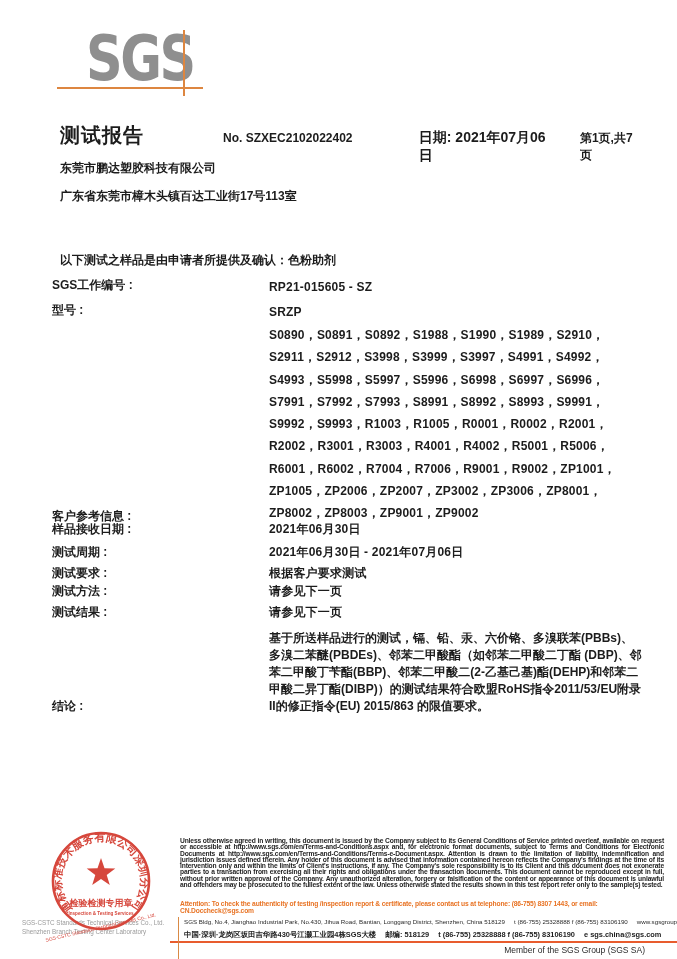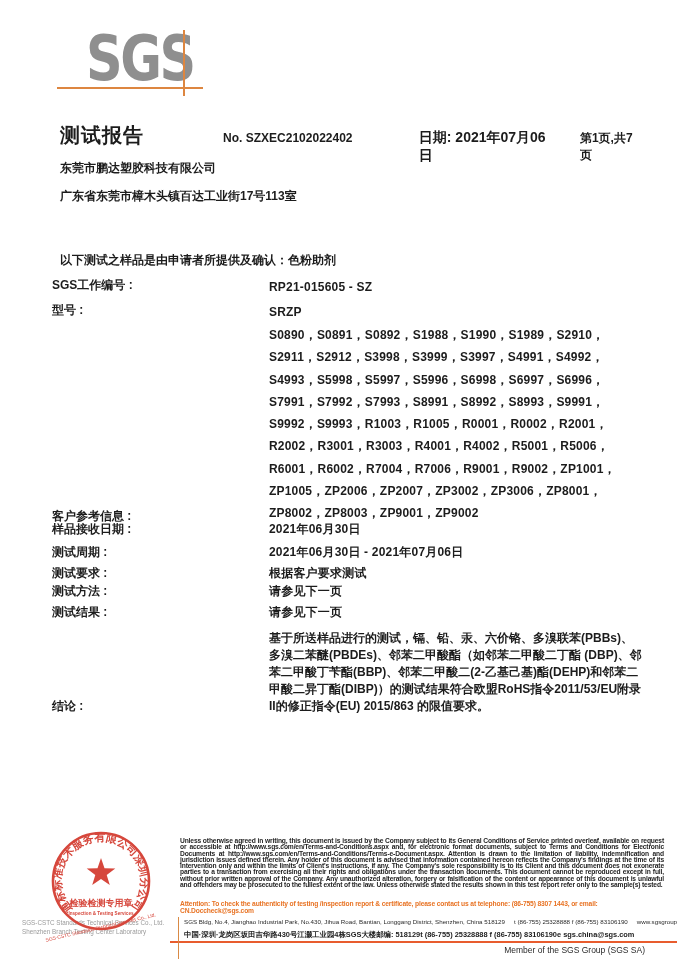--- a/index.html
+++ b/index.html
@@ -45,21 +45,21 @@
     font-size:6.7px; line-height:6.25px; letter-spacing:-0.15px;
     text-align:justify; color:#1f1f1f; font-weight:700;
   }
   .attention {
     position:absolute; left:180px; top:901px; width:484px;
     font-size:6.7px; line-height:6.6px; letter-spacing:-0.15px;
     color:#e87324; font-weight:700;
   }
   .addr-block { position:absolute; left:184px; top:916px; width:478px; }
   .addr-row1 { display:flex; gap:9px; white-space:nowrap; font-size:6.2px; line-height:12px; color:#2a2a2a; }
-  .addr-row2 { display:flex; white-space:nowrap; font-size:7.4px; line-height:13px; color:#1c1c1c; font-weight:700; }
+  .addr-row2 { display:flex; gap:9px; white-space:nowrap; font-size:7.4px; line-height:13px; color:#1c1c1c; font-weight:700; }
   .red-line { position:absolute; left:170px; right:0; top:941px; height:2px; background:#e85c2e; }
   .crop-vline { position:absolute; left:178px; top:917px; width:1px; height:42px; background:#d98a45; }
   .member { position:absolute; right:32px; top:945px; font-size:8.5px; color:#2a2a2a; }
 </style>
 </head>
 <body>
 
 <div class="page">
 
   <div class="logo-text">SGS</div>

